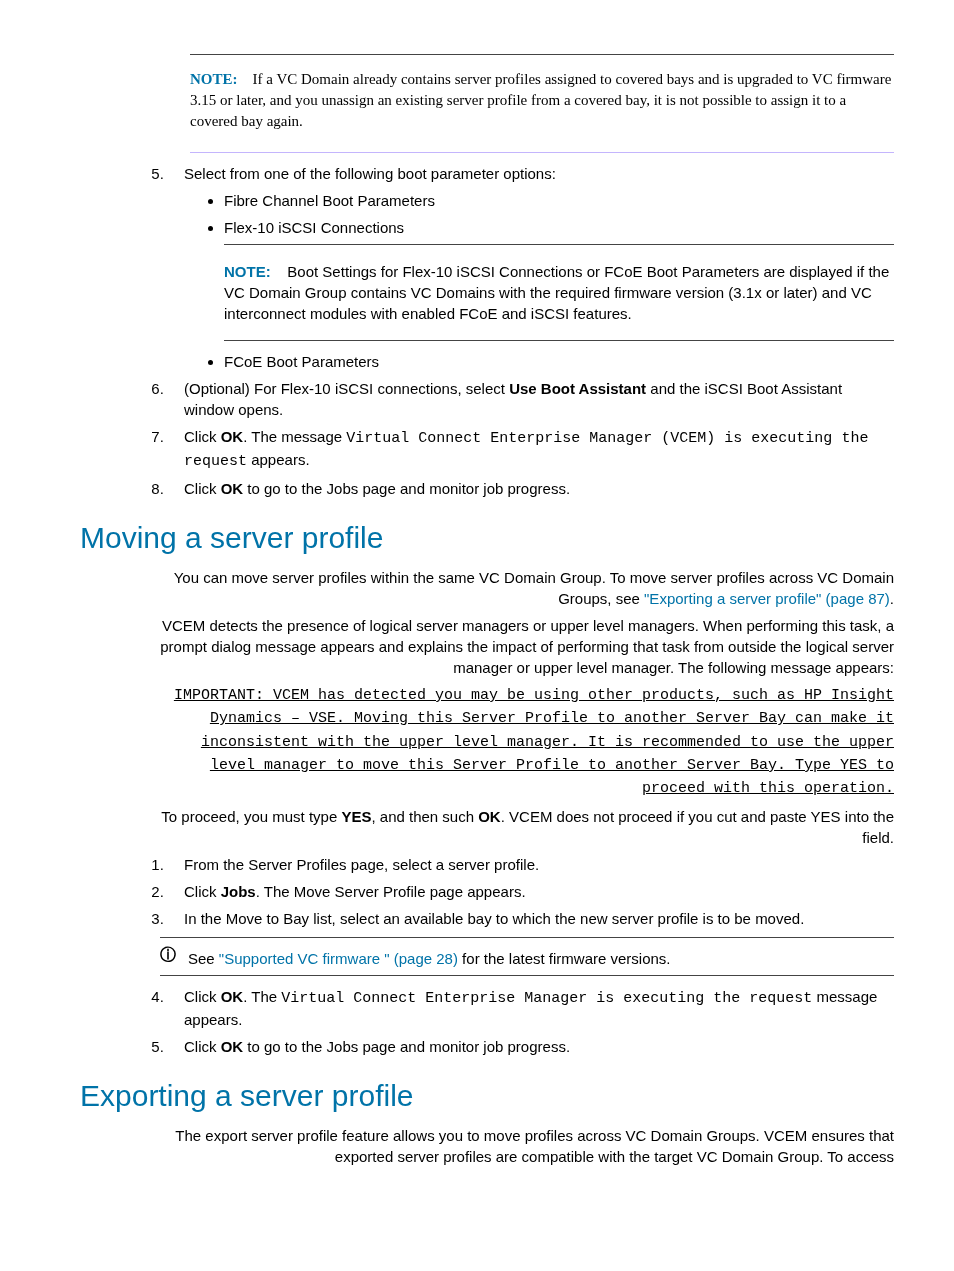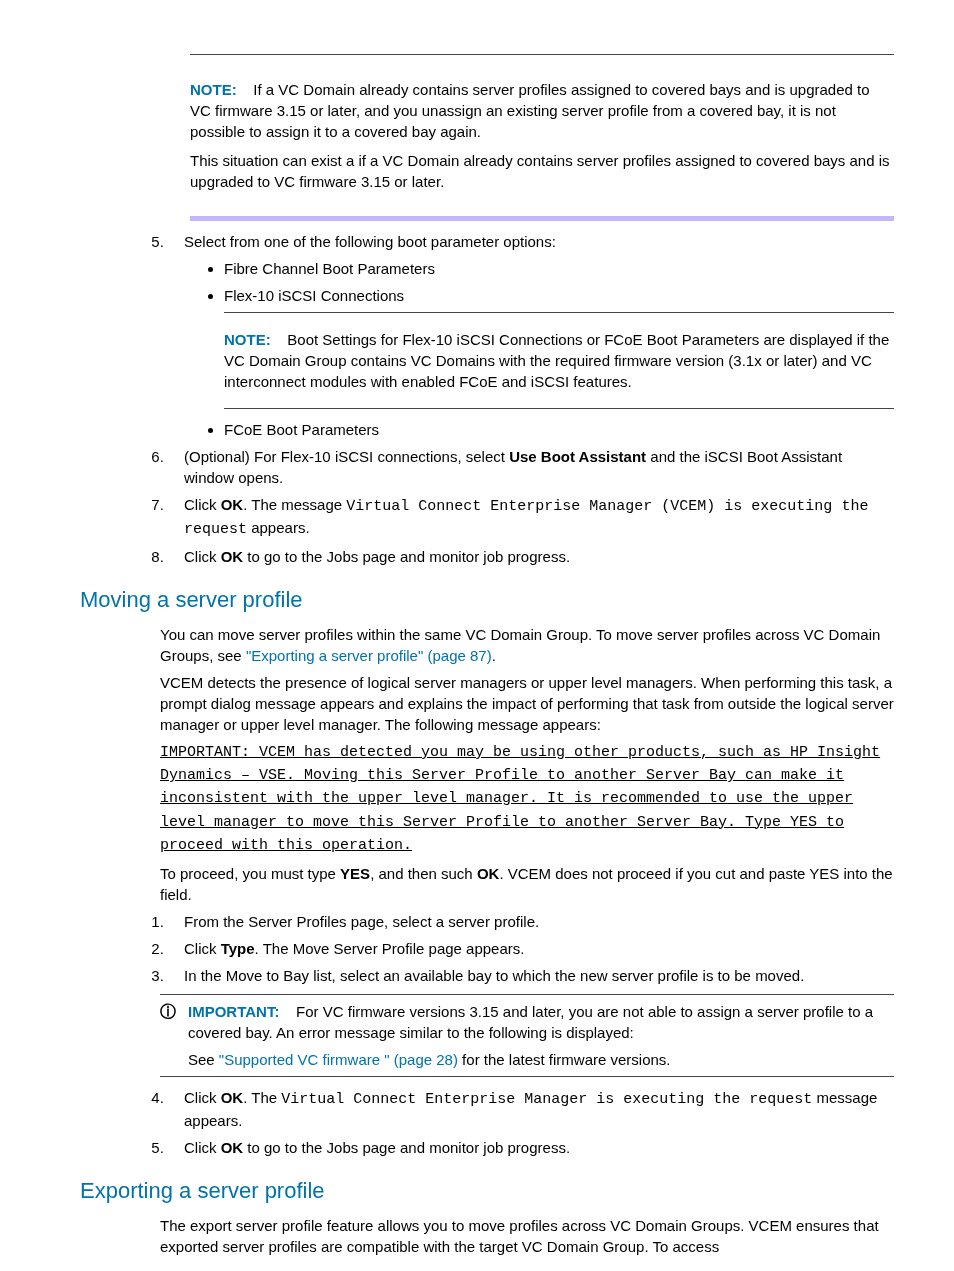--- a/index.html
+++ b/index.html
@@ -8,23 +8,24 @@
     line-height: 1.4;
     color: #000;
     background: #fff;
     margin: 0;
     padding: 50px 60px 30px 80px;
     width: 954px;
     box-sizing: border-box;
   }
   .note-box {
     border-top: 1px solid #444;
-    border-bottom: 5px solid #c4b5fd;
-    padding: 22px 0;
+    border-bottom: 1px solid #c4b5fd;
+    padding: 12px 0;
     margin: 4px 0 10px 110px;
+    font-family: Liberation Serif, serif;
   }
   .note-box-inner {
     border-top: 1px solid #444;
     border-bottom: 1px solid #444;
     padding: 16px 0;
     margin: 6px 0 10px 0;
   }
   .note-label {
     color: #0073a8;
     font-weight: bold;
@@ -46,25 +47,26 @@
     list-style: disc;
     margin: 6px 0 6px 28px;
     padding-left: 12px;
   }
   ul.bullets > li {
     margin-bottom: 6px;
   }
   h2.section {
     color: #0073a8;
     font-weight: normal;
-    font-size: 22px;
+    font-size: 30px;
     margin: 18px 0 8px 0;
   }
   .para {
     margin: 6px 0 6px 80px;
+    text-align: right;
   }
   .mono {
     font-family: "Courier New", monospace;
     font-size: 15px;
   }
   .link {
     color: #0073a8;
   }
   .important-box {
     border-top: 1px solid #444;
@@ -85,21 +87,20 @@
   }
   .bold { font-weight: bold; }
 </style>
 </head>
 <body>
 
 <div class="note-box">
   <p style="margin:2px 0 8px 0;">
     <span class="note-label">NOTE:</span>&nbsp;&nbsp;&nbsp;&nbsp;<span>If a VC Domain already contains server profiles assigned to covered bays and is upgraded to VC firmware 3.15 or later, and you unassign an existing server profile from a covered bay, it is not possible to assign it to a covered bay again.</span>
   </p>
-  <p style="margin:4px 0 2px 0;">This situation can exist a if a VC Domain already contains server profiles assigned to covered bays and is upgraded to VC firmware 3.15 or later.</p>
 </div>
 
 <ol class="steps" start="5">
   <li>
     <span>Select from one of the following boot parameter options:</span>
     <ul class="bullets">
       <li>Fibre Channel Boot Parameters</li>
       <li>
         <span>Flex-10 iSCSI Connections</span>
         <div class="note-box-inner">
@@ -130,31 +131,28 @@
 
 <p class="para mono" style="line-height:1.55;text-decoration:underline;">IMPORTANT: VCEM has detected you may be using other products, such as HP Insight Dynamics – VSE. Moving this Server Profile to another Server Bay can make it inconsistent with the upper level manager. It is recommended to use the upper level manager to move this Server Profile to another Server Bay. Type YES to proceed with this operation.</p>
 
 <p class="para">
   <span>To proceed, you must type </span><span class="bold">YES</span><span>, and then such </span><span class="bold">OK</span><span>. VCEM does not proceed if you cut and paste YES into the field.</span>
 </p>
 
 <ol class="steps" start="1">
   <li>From the Server Profiles page, select a server profile.</li>
   <li>
-    <span>Click </span><span class="bold">Type</span><span>. The Move Server Profile page appears.</span>
+    <span>Click </span><span class="bold">Jobs</span><span>. The Move Server Profile page appears.</span>
   </li>
   <li>In the Move to Bay list, select an available bay to which the new server profile is to be moved.</li>
 </ol>
 
 <div class="important-box">
   <div class="important-icon">ⓘ</div>
   <div class="important-content">
-    <p style="margin:0 0 6px 0;">
-      <span class="important-label">IMPORTANT:</span>&nbsp;&nbsp;&nbsp;&nbsp;<span>For VC firmware versions 3.15 and later, you are not able to assign a server profile to a covered bay. An error message similar to the following is displayed:</span>
-    </p>
     <p style="margin:4px 0 0 0;">
       <span>See </span><span class="link">"Supported VC firmware " (page 28)</span><span> for the latest firmware versions.</span>
     </p>
   </div>
 </div>
 
 <ol class="steps" start="4">
   <li>
     <span>Click </span><span class="bold">OK</span><span>. The </span><span class="mono">Virtual Connect Enterprise Manager is executing the request</span><span> message appears.</span>
   </li>

